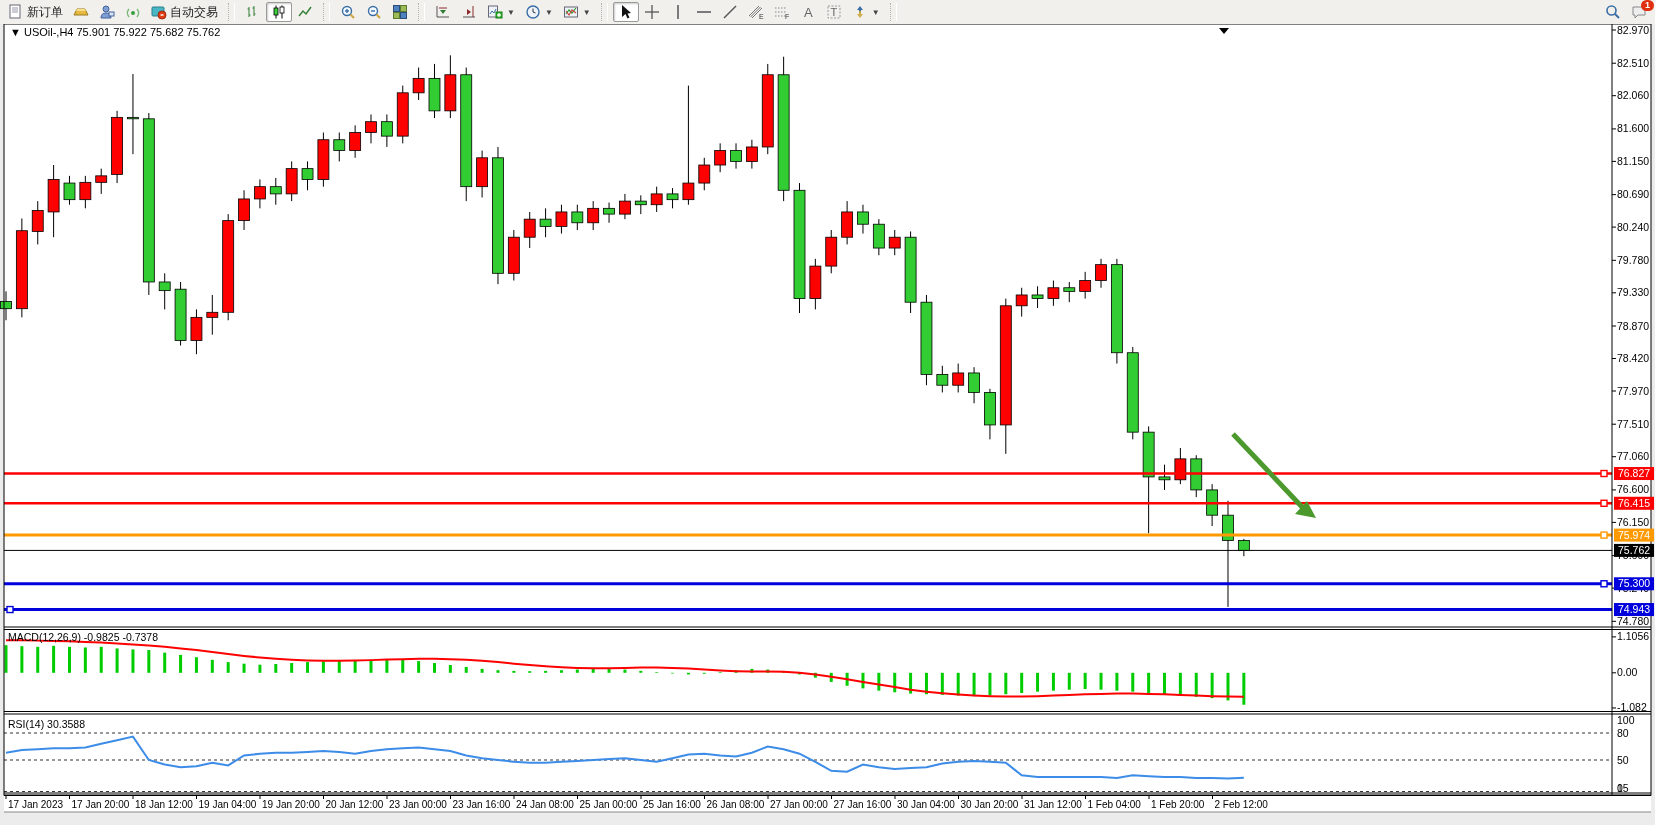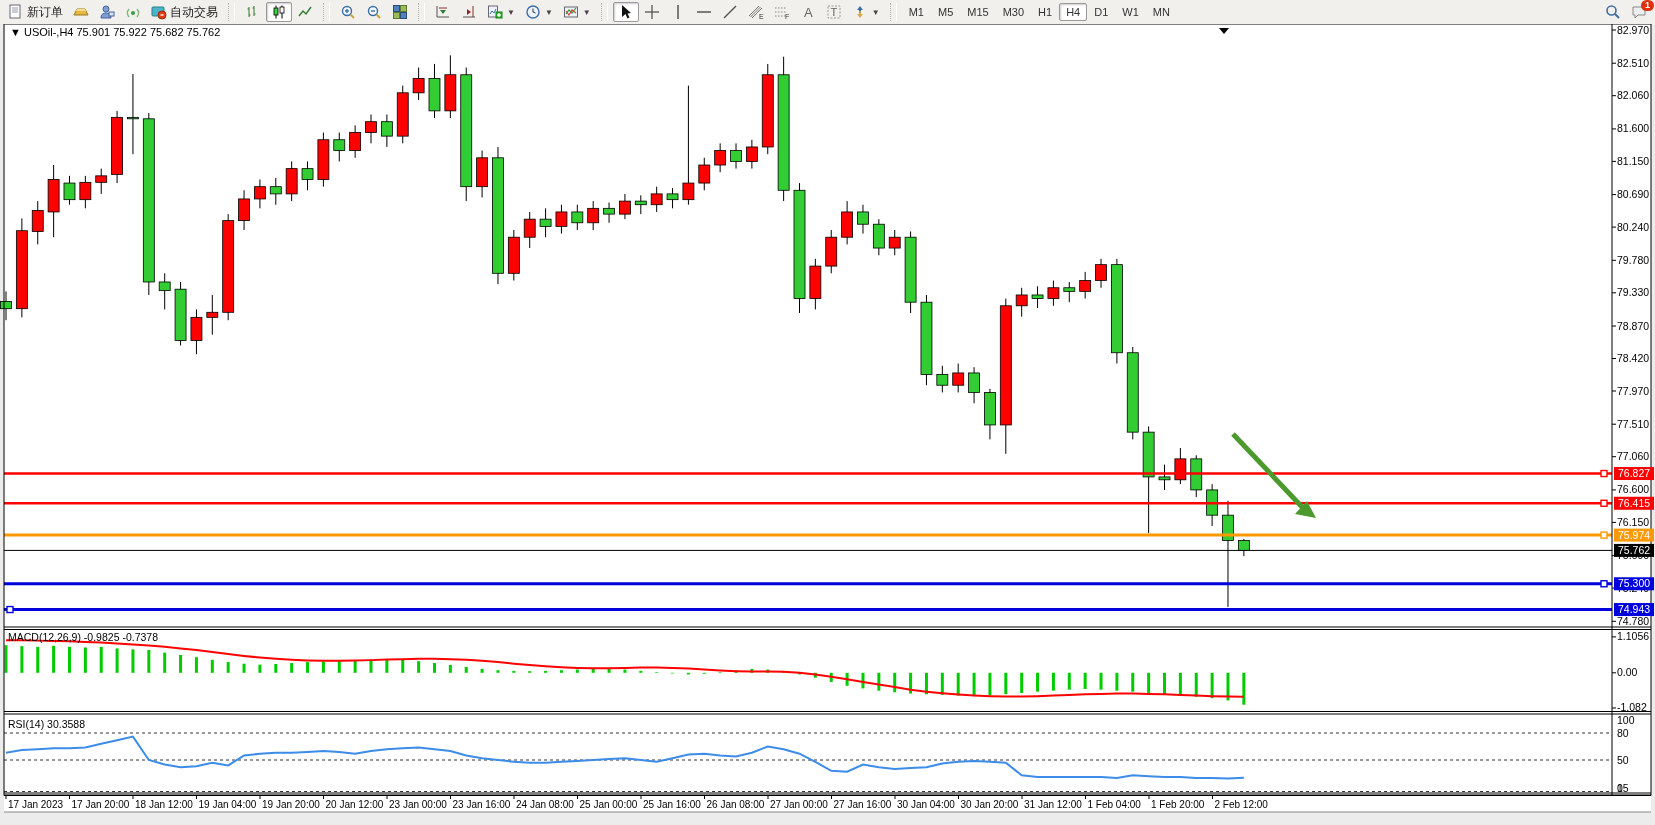--- a/index.html
+++ b/index.html
@@ -219,31 +219,20 @@
         </div>
         <div class="tb-btn">
           <svg class="icon16" viewBox="0 0 16 16">
             <polygon points="8,2 11,6 9,6 9,9 7,9 7,6 5,6" fill="#3b6ea5"></polygon>
             <polygon points="8,14 5,10 7,10 7,7 9,7 9,10 11,10" fill="#caa53d" opacity="0.9"></polygon>
           </svg>
           <span class="caret">▼</span>
         </div>
       </div>
   <div class="tb-sep"></div>
-  <div class="tb-group" id="tf-group">
-        <div class="tb-btn tf-btn">M1</div>
-        <div class="tb-btn tf-btn">M5</div>
-        <div class="tb-btn tf-btn">M15</div>
-        <div class="tb-btn tf-btn">M30</div>
-        <div class="tb-btn tf-btn">H1</div>
-        <div class="tb-btn tf-btn active">H4</div>
-        <div class="tb-btn tf-btn">D1</div>
-        <div class="tb-btn tf-btn">W1</div>
-        <div class="tb-btn tf-btn">MN</div>
-      </div>
   <div id="tb-right">
     <svg class="icon16" viewBox="0 0 16 16">
           <circle cx="6.5" cy="6.5" r="4.5" fill="none" stroke="#3b6ea5" stroke-width="1.6"></circle>
           <line x1="10" y1="10" x2="14" y2="14" stroke="#3b6ea5" stroke-width="2"></line>
         </svg>
     <span style="position:relative;display:inline-block">
       <svg class="icon16" viewBox="0 0 16 16">
             <path d="M2 3 h12 v8 h-7 l-3 3 v-3 h-2 z" fill="#eee" stroke="#888"></path>
           </svg>
       <span class="badge">1</span>

